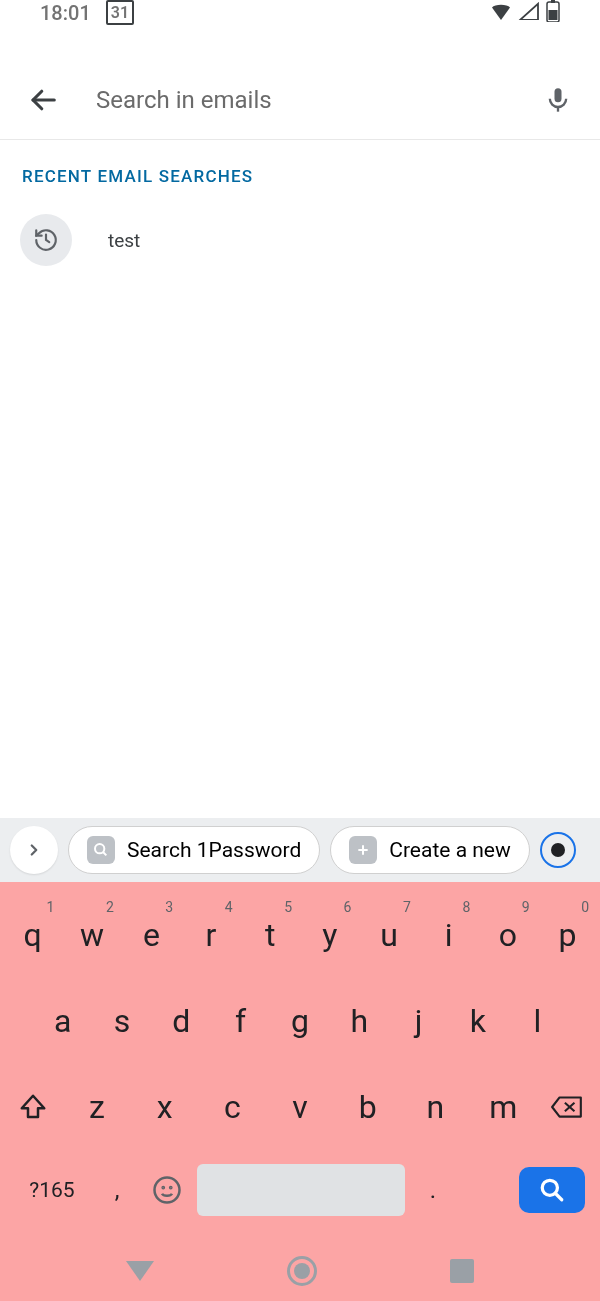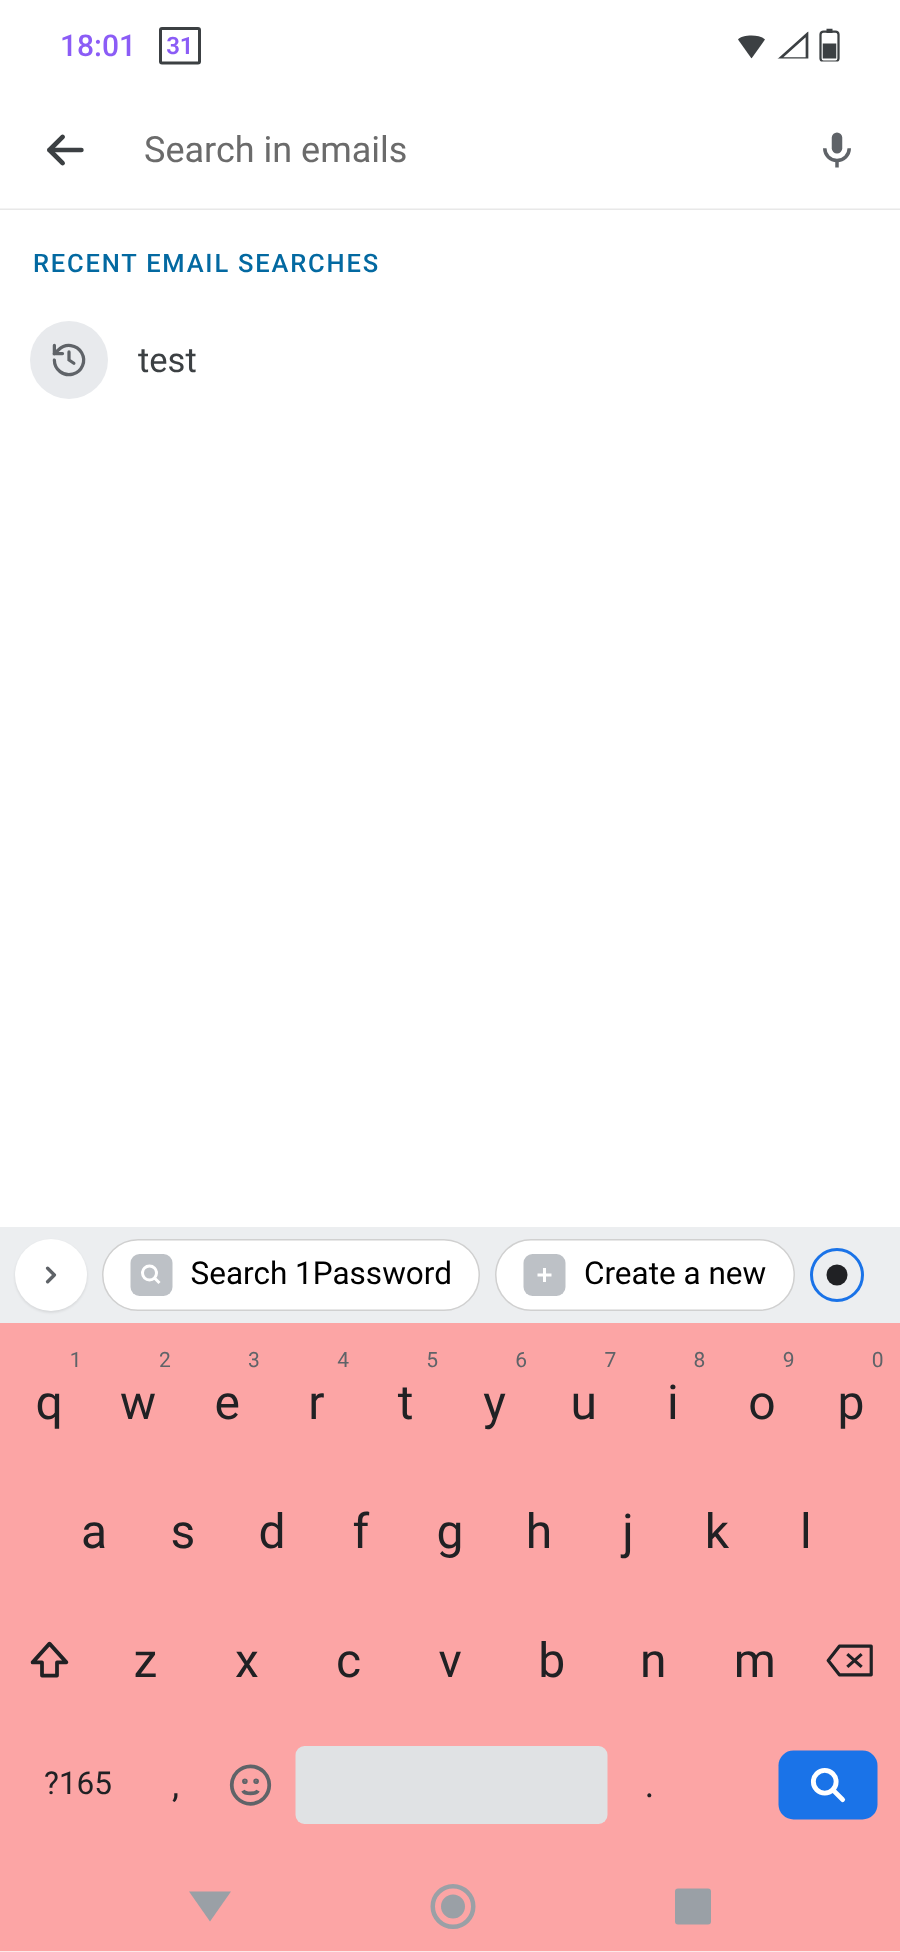--- a/index.html
+++ b/index.html
@@ -1,36 +1,36 @@
 <!DOCTYPE html>
 <html><head>
   <meta charset="utf-8">
   <style>
     * { margin: 0; padding: 0; box-sizing: border-box; font-family: Roboto, Arial, sans-serif; }
     body { width: 600px; height: 1301px; background: #ffffff; position: relative; overflow: hidden; }
 
     
-    .status-bar { height: 60px; display: flex; align-items: center; padding: 0 40px; color: #8b5cf6; }
+    .status-bar { height: 60px; display: flex; align-items: flex-start; padding: 0 40px; color: #737373; }
     .status-left { display: flex; align-items: center; gap: 15px; font-size: 20px; font-weight: 500; }
     .status-cal { border: 2px solid #3c4043; border-radius: 2px; font-size: 16px; padding: 1px 3px; font-weight: 600; }
     .status-right { margin-left: auto; display: flex; align-items: center; gap: 6px; }
 
     
     .search-header { height: 80px; display: flex; align-items: center; padding: 0 28px; border-bottom: 1px solid #e8e8e8; }
     .back-icon { width: 30px; height: 30px; }
     .search-input { margin-left: 38px; flex: 1; border: none; outline: none; font-size: 24px; color: #6b6b6b; background: transparent; }
     .search-input::placeholder { color: #6b6b6b; }
     .mic-icon { width: 28px; height: 28px; }
 
     
     .section-label { padding: 26px 22px 10px; font-size: 17px; letter-spacing: 1.2px; color: #0369a1; font-weight: 500; }
 
     .recent-item { display: flex; align-items: center; padding: 18px 20px; }
     .history-circle { width: 52px; height: 52px; border-radius: 50%; background: #e8eaed; display: flex; align-items: center; justify-content: center; }
-    .recent-text { margin-left: 20px; font-size: 23px; color: #3c4043; }
+    .recent-text { margin-left: 36px; font-size: 19px; color: #3c4043; }
 
     
     .keyboard-area { position: absolute; bottom: 0; left: 0; right: 0; background: #fca5a5; }
 
     .suggestion-bar { height: 64px; background: #eceef0; display: flex; align-items: center; padding: 0 10px; gap: 10px; overflow: hidden; }
     .expand-btn { width: 48px; height: 48px; border-radius: 50%; background: #fff; display: flex; align-items: center; justify-content: center; flex-shrink: 0; box-shadow: 0 1px 2px rgba(0,0,0,0.1); }
     .sugg-pill { height: 48px; border-radius: 24px; background: #fff; border: 1px solid #d0d0d0; display: flex; align-items: center; padding: 0 18px; font-size: 21px; white-space: nowrap; }
     .sugg-icon { width: 28px; height: 28px; background: #bdc1c6; border-radius: 6px; display: flex; align-items: center; justify-content: center; margin-right: 12px; color: #fff; }
     .onep-logo { width: 36px; height: 36px; border-radius: 50%; border: 2px solid #1a73e8; display: flex; align-items: center; justify-content: center; flex-shrink: 0; }
     .onep-eye { width: 14px; height: 14px; border-radius: 50%; background: #202124; }

